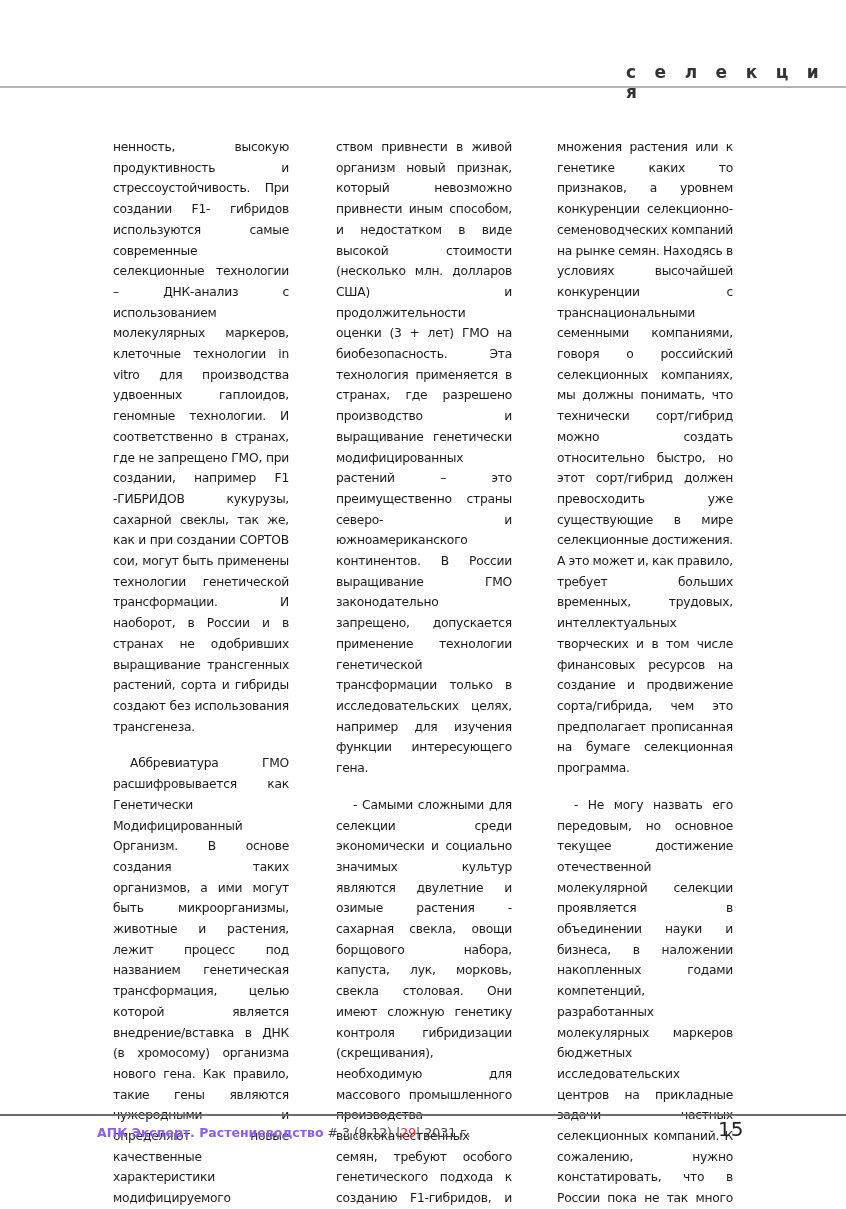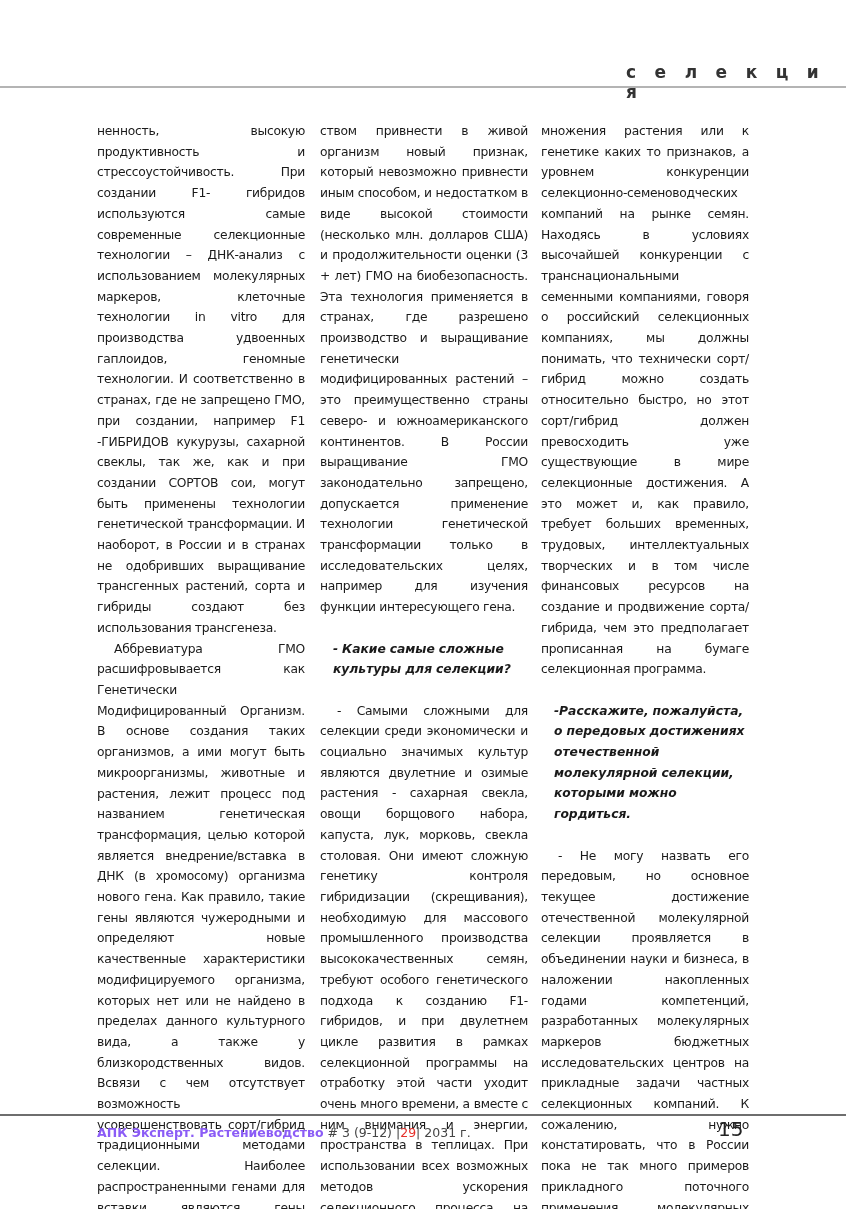--- a/index.html
+++ b/index.html
@@ -17,21 +17,21 @@
       background: #b4b4b4;
     }
     .column {
       position: absolute; top: 121px; width: 208px;
       font-size: 12.3px; line-height: 20.7px; text-align: justify;
       letter-spacing: -0.25px; word-spacing: -0.3px;
     }
     .col-1 { left: 97px; }
     .col-2 { left: 320px; }
     .col-3 { left: 541px; }
-    .column p { margin: 0; text-align: justify; hyphens: manual; }
+    .column p { margin: 16px; text-align: justify; hyphens: manual; }
     .column p.indent { text-indent: 17px; }
     .column p.question {
       font-weight: bold; font-style: italic; margin: 20.7px 0 20.7px 0;
       padding-left: 13px; text-align: left; letter-spacing: 0;
     }
     .footer-rule {
       position: absolute; top: 1114px; left: 0; width: 846px; height: 2px;
       background: #6e6e6e;
     }
     .footer-text {
@@ -51,26 +51,24 @@
 <div class="section-title">с е л е к ц и я</div>
 <div class="header-rule"></div>
 
 <div class="column col-1">
   <p>ненность, высокую продуктивность и стрессоустойчивость. При создании F1- гибридов используются самые современные селекционные технологии – ДНК-анализ с использованием молекулярных маркеров, клеточные технологии in vitro для производства удвоенных гаплоидов, геномные технологии. И соответственно в странах, где не запрещено ГМО, при создании, например F1 -ГИБРИДОВ кукурузы, сахарной свеклы, так же, как и при создании СОРТОВ сои, могут быть применены технологии генетической трансформации. И наоборот, в России и в странах не одобривших выращивание трансгенных растений, сорта и гибриды создают без использования трансгенеза.</p>
   <p class="indent">Аббревиатура ГМО расшифровывается как Генетически Модифицированный Организм. В основе создания таких организмов, а ими могут быть микроорганизмы, животные и растения, лежит процесс под названием генетическая трансформация, целью которой является внедрение/вставка в ДНК (в хромосому) организма нового гена. Как правило, такие гены являются чужеродными и определяют новые качественные характеристики модифицируемого организма, которых нет или не найдено в пределах данного культурного вида, а также у близкородственных видов. Всвязи с чем отсутствует возможность усовершенствовать сорт/гибрид традиционными методами селекции.  Наиболее распространенными генами для вставки являются гены толерантности к гербицидам, устойчивости к насекомым-вредителям, гены устойчивости к вирусным и грибковым заболеваниям, реже – гены, отвечающие за питательные характеристики растения и устойчивость к стрессовым факторам внешней среды (засоление, засуха). Основными культурами подверженными в силу, главным образом, социально-экономических причин генетической модификации является соя, кукуруза, хлопок, рапс, сахарная свекла. Технически (по факту) генетическая трансформация является одной из селекционных технологий, со своим достоин-</p>
 </div>
 
 <div class="column col-2">
   <p>ством привнести в живой организм новый признак, который невозможно привнести иным способом, и недостатком в виде высокой стоимости (несколько млн. долларов США) и продолжительности оценки (3 + лет) ГМО на биобезопасность. Эта технология применяется в странах, где разрешено производство и выращивание генетически модифицированных растений – это преимущественно страны северо- и южноамериканского континентов. В России выращивание ГМО законодательно запрещено, допускается применение технологии генетической трансформации только в исследовательских целях, например для изучения функции интересующего гена.</p>
-  <p class="question">- Какие самые сложные культуры для селекции?</p>
   <p class="indent">- Самыми сложными для селекции среди экономически и социально значимых культур являются двулетние и озимые растения - сахарная свекла, овощи борщового набора, капуста, лук, морковь, свекла столовая. Они имеют сложную генетику контроля гибридизации (скрещивания), необходимую для массового промышленного производства высококачественных семян, требуют особого генетического подхода к созданию F1-гибридов, и при двулетнем цикле развития в рамках селекционной программы на отработку этой части уходит очень много времени, а вместе с ним внимания и энергии, пространства в теплицах. При использовании всех возможных методов ускорения селекционного процесса на создание и испытание одного F1-гибрида, как правило, уходит 10-12 лет. К примеру, создать F1-гибрид самой популярной в мире овощной культуры, томата, или, например, кукурузы, имеющих однолетний цикл развития и не требующих специальной генетики для массового производства семян, можно за 3 года.</p>
 
 </div>
 
 <div class="column col-3">
   <p>множения растения или к генетике каких то признаков, а уровнем конкуренции селекционно-семеноводческих компаний на рынке семян. Находясь в условиях высочайшей конкуренции с транснациональными семенными компаниями, говоря о российский селекционных компаниях, мы должны понимать, что технически сорт/гибрид можно создать относительно быстро, но этот сорт/гибрид должен превосходить уже существующие в мире селекционные достижения. А это может и, как правило, требует больших временных, трудовых, интеллектуальных творческих и в том числе финансовых ресурсов на создание и продвижение сорта/гибрида, чем это предполагает прописанная на бумаге селекционная программа.</p>
-  <p class="question">-Расскажите, пожалуйста, о передовых достижениях отечественной молекулярной селекции, которыми можно гордиться.</p>
   <p class="indent">- Не могу назвать его передовым, но основное текущее достижение отечественной молекулярной селекции проявляется в объединении науки и бизнеса, в наложении накопленных годами компетенций, разработанных молекулярных маркеров бюджетных исследовательских центров на прикладные задачи частных селекционных компаний. К сожалению, нужно констатировать, что в России пока не так много примеров прикладного поточного применения молекулярных маркеров в рутине селекционных программ коммерческих селекционных компаний. В этом смысле известна компания «Гавриш», как флагман среди отечественных компаний по разработке и использованию молекулярных маркеров, осуществляет порядка 200 тыс. ДНК-анализов в год в рамках селекционных программ томатов и огурцов для защищенного грунта. Сегодня многие семенные компании понимая важность и значимость молекулярной селекции как инструмента ускорения селекции и повышения ее точности, а значит и эффективности селекционного</p>
 </div>
 
 <div class="footer-rule"></div>
 <div class="footer-text"><span class="journal">АПК Эксперт. Растениеводство</span><span> # 3 (9-12) |</span><span class="accent">29</span><span>| 2031 г.</span></div>
 <div class="page-number">15</div>
 
 </body></html>

